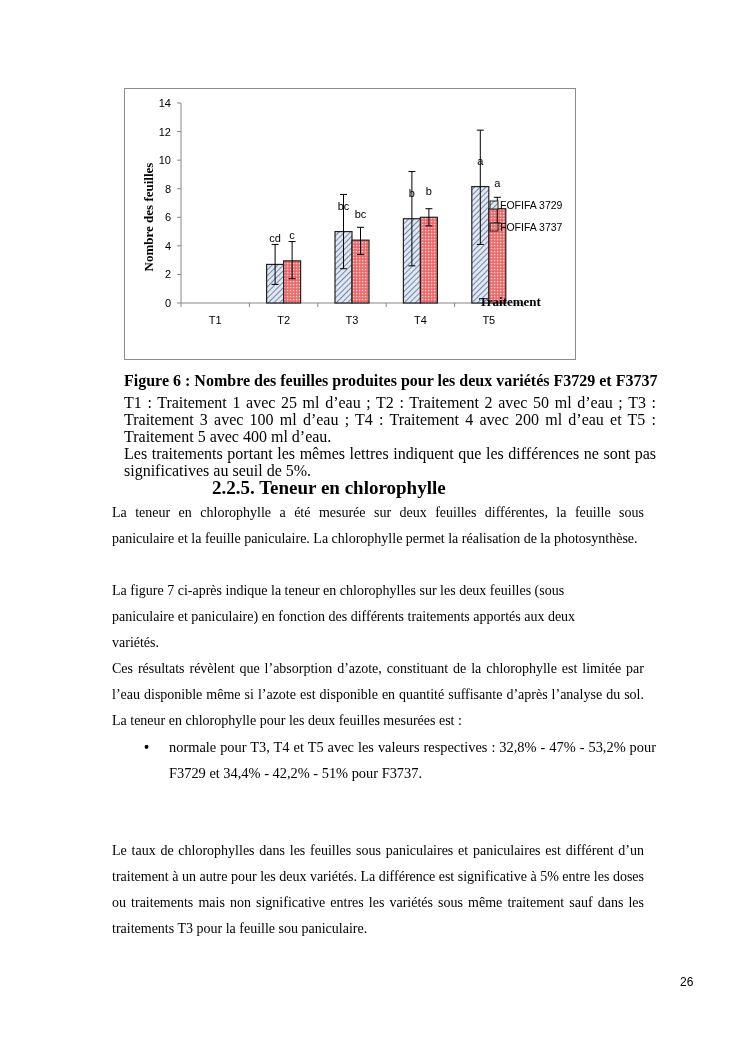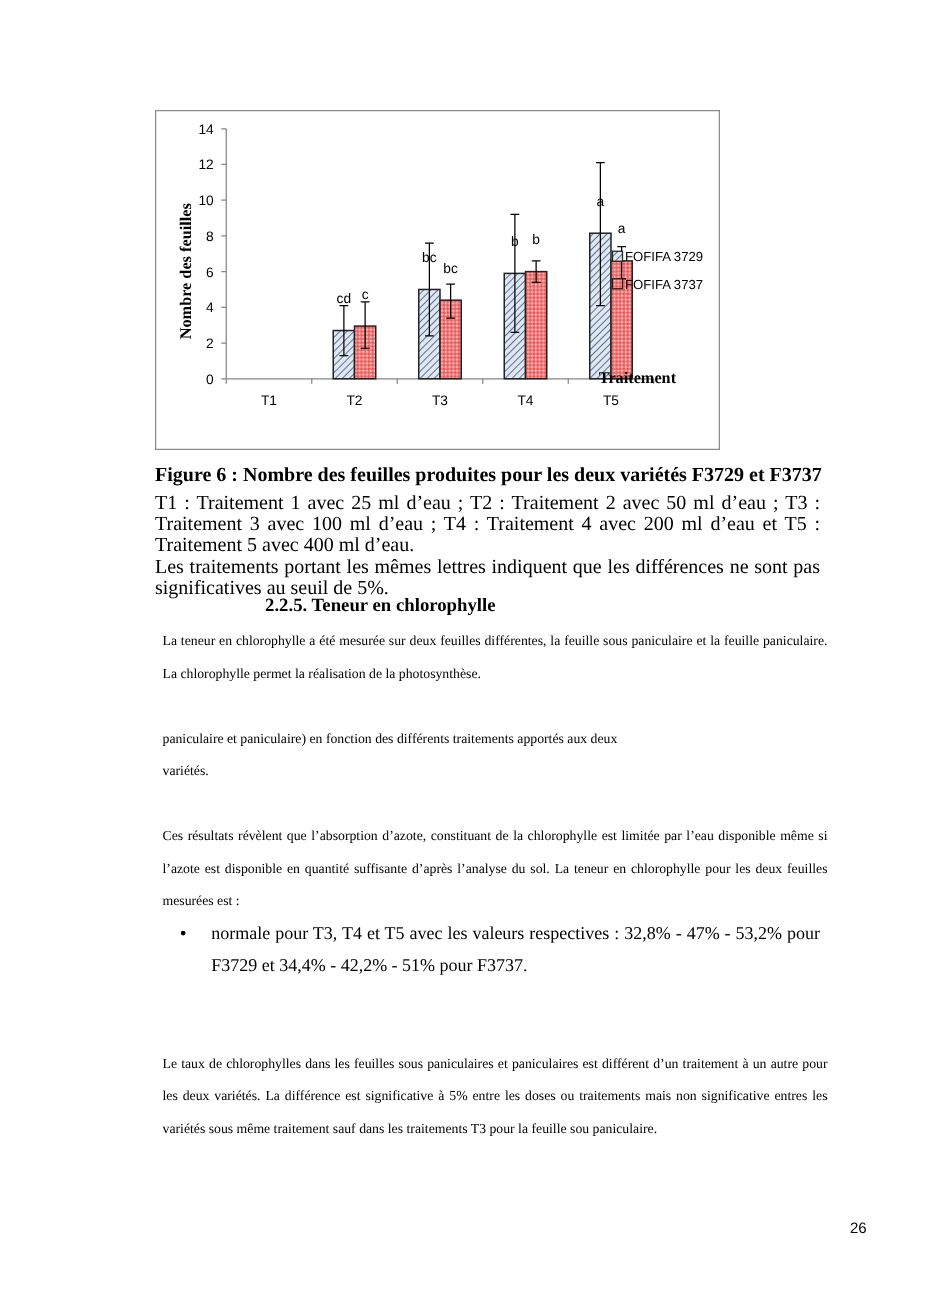--- a/index.html
+++ b/index.html
@@ -2,22 +2,22 @@
 <html><head>
 <meta charset="utf-8">
 <style>
   html, body { margin:0; padding:0; background:#fff; }
   body { width:745px; height:1053px; position:relative; overflow:hidden; font-family:"Liberation Serif", serif; color:#000; }
   .chart-frame { position:absolute; left:124px; top:88px; width:452px; height:272px; border:1px solid #8c8c8c; box-sizing:border-box; background:#fff; }
   .chart-frame svg { position:absolute; left:0; top:0; }
   .fig-title { position:absolute; left:124px; top:372px; font-size:16px; font-weight:bold; white-space:nowrap; }
   .fig-note { position:absolute; left:124px; top:394px; width:532px; font-size:16px; line-height:17px; text-align:justify; }
   .fig-note p { margin:0; text-align:justify; }
-  .section-heading { position:absolute; left:212px; top:477px; font-size:15px; font-weight:bold; white-space:nowrap; }
-  .body-text { position:absolute; left:130px; width:532px; font-size:11px; line-height:26px; }
+  .section-heading { position:absolute; left:212px; top:477px; font-size:19px; font-weight:bold; white-space:nowrap; }
+  .body-text { position:absolute; left:112px; width:532px; font-size:14px; line-height:26px; }
   .justify p { margin:0; text-align:justify; text-align-last:left; }
   .bul { position:absolute; left:124px; width:532px; font-size:14.4px; line-height:26px; }
   .bul .row { position:relative; padding-left:45px; text-align:justify; }
   .bul .dot { position:absolute; left:20px; top:0; }
   .page-num { position:absolute; left:640px; top:975px; font-family:"Liberation Sans", sans-serif; font-size:12px;margin-left:40px; }
 </style>
 </head>
 <body>
 
 <div class="chart-frame">
@@ -126,20 +126,21 @@
   <p>T1 : Traitement 1 avec 25 ml d’eau ; T2 : Traitement 2 avec 50 ml d’eau ; T3 : Traitement 3 avec 100 ml d’eau ; T4 : Traitement 4 avec 200 ml d’eau et T5 : Traitement 5 avec 400 ml d’eau.</p>
   <p>Les traitements portant les mêmes lettres indiquent que les différences ne sont pas significatives au seuil de 5%.</p>
 </div>
 
 <div class="section-heading">2.2.5. Teneur en chlorophylle</div>
 
 <div class="body-text justify" style="top:500px;">
   <p>La teneur en chlorophylle a été mesurée sur deux feuilles différentes, la feuille sous paniculaire et la feuille paniculaire. La chlorophylle permet la réalisation de la photosynthèse.</p>
 </div>
 <div class="body-text" style="top:578px;">
+  <div>La figure 7 ci-après  indique la teneur en chlorophylles sur les deux feuilles (sous</div>
   <div>paniculaire et paniculaire) en fonction des différents traitements apportés aux deux</div>
   <div>variétés.</div>
 </div>
 <div class="body-text justify" style="top:656px;">
   <p>Ces résultats révèlent que l’absorption d’azote, constituant de la chlorophylle est limitée par l’eau disponible même si l’azote est disponible en quantité suffisante d’après l’analyse du sol. La teneur en chlorophylle pour les deux feuilles mesurées est :</p>
 </div>
 
 <div class="bul" style="top:734px;">
   <div class="row"><span class="dot">•</span></div>
   <div class="row"><span class="dot">•</span></div>

